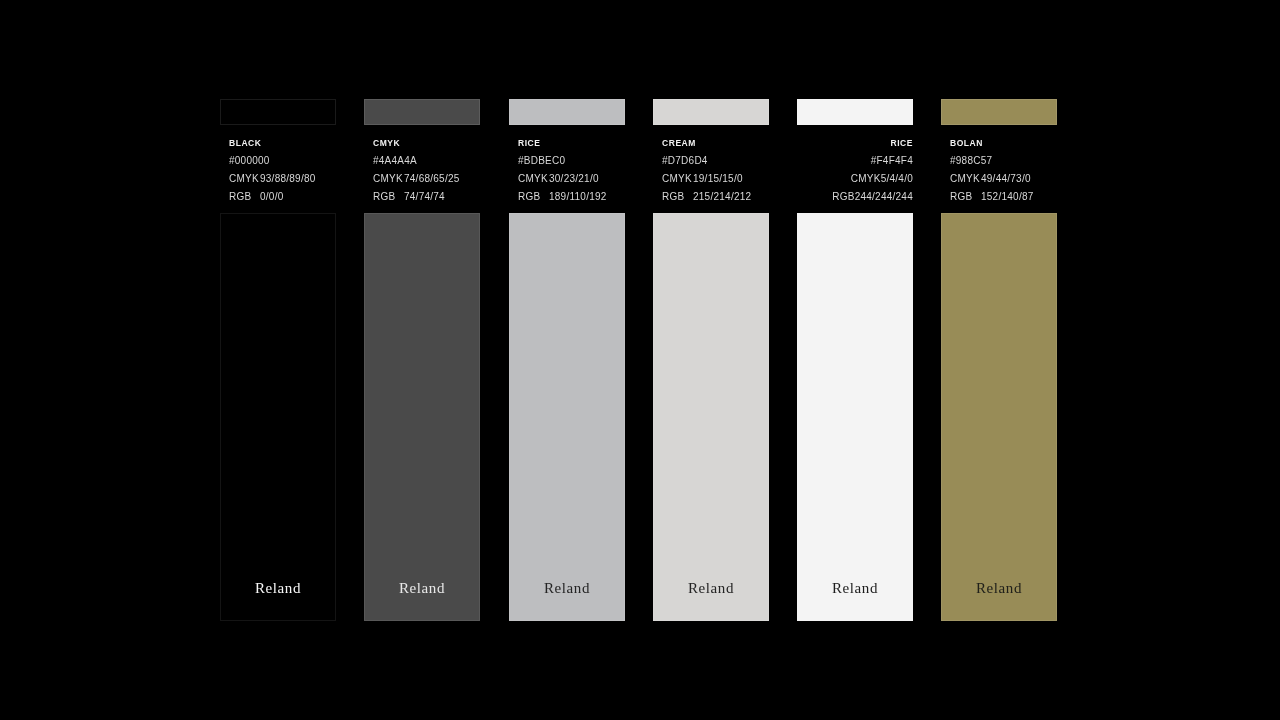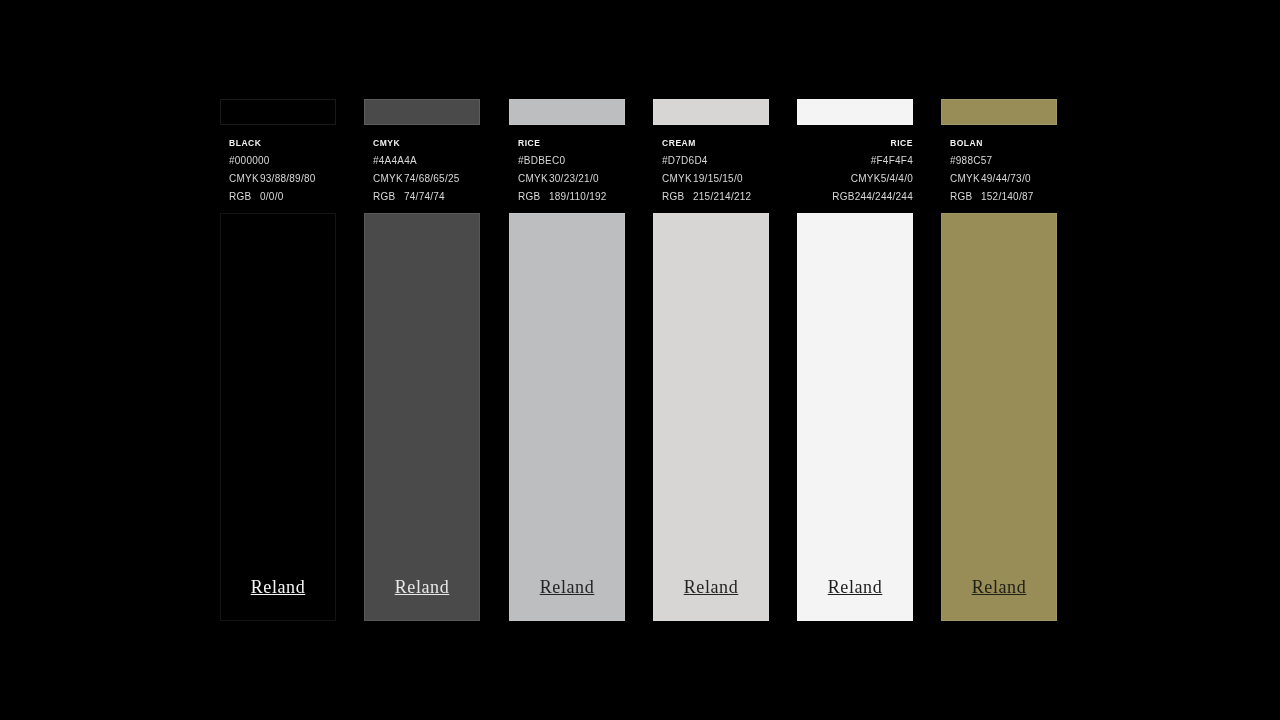--- a/index.html
+++ b/index.html
@@ -74,25 +74,24 @@
     height: 408px;
     border: 1px solid rgba(255,255,255,0.08);
     display: flex;
     align-items: flex-end;
     justify-content: center;
     padding-bottom: 24px;
   }
 
   .wordmark {
     font-family: "Liberation Serif", "DejaVu Serif", serif;
-    font-size: 18px;
+    font-size: 15px;
     letter-spacing: 0.6px;
     line-height: 1;
     white-space: nowrap;
-    text-decoration: underline;
   }
 </style>
 </head>
 <body>
 
 <div id="palette-board" style="background: #000000;">
     <div class="swatch-column" style="left: 220px;">
       <div class="chip" style="background: rgb(0, 0, 0);"></div>
       <div class="info">
         <div class="color-name">BLACK</div>

